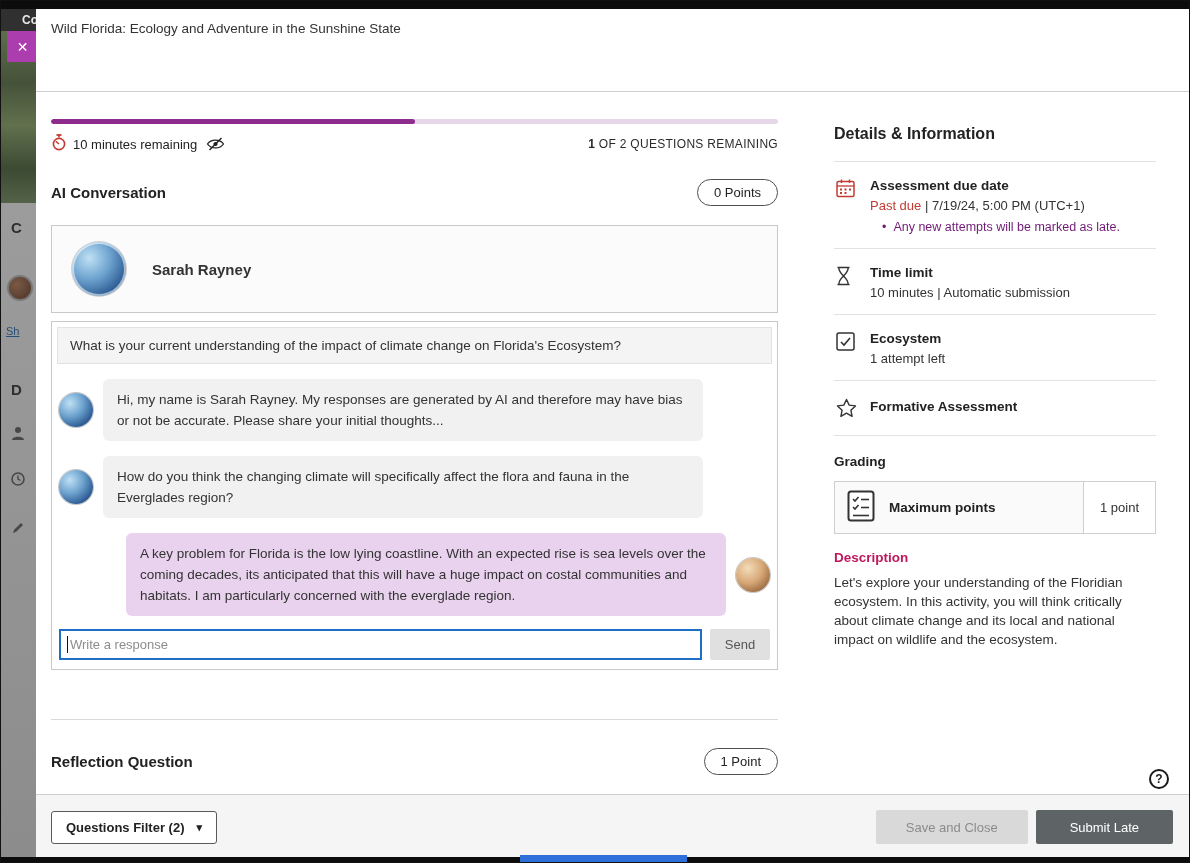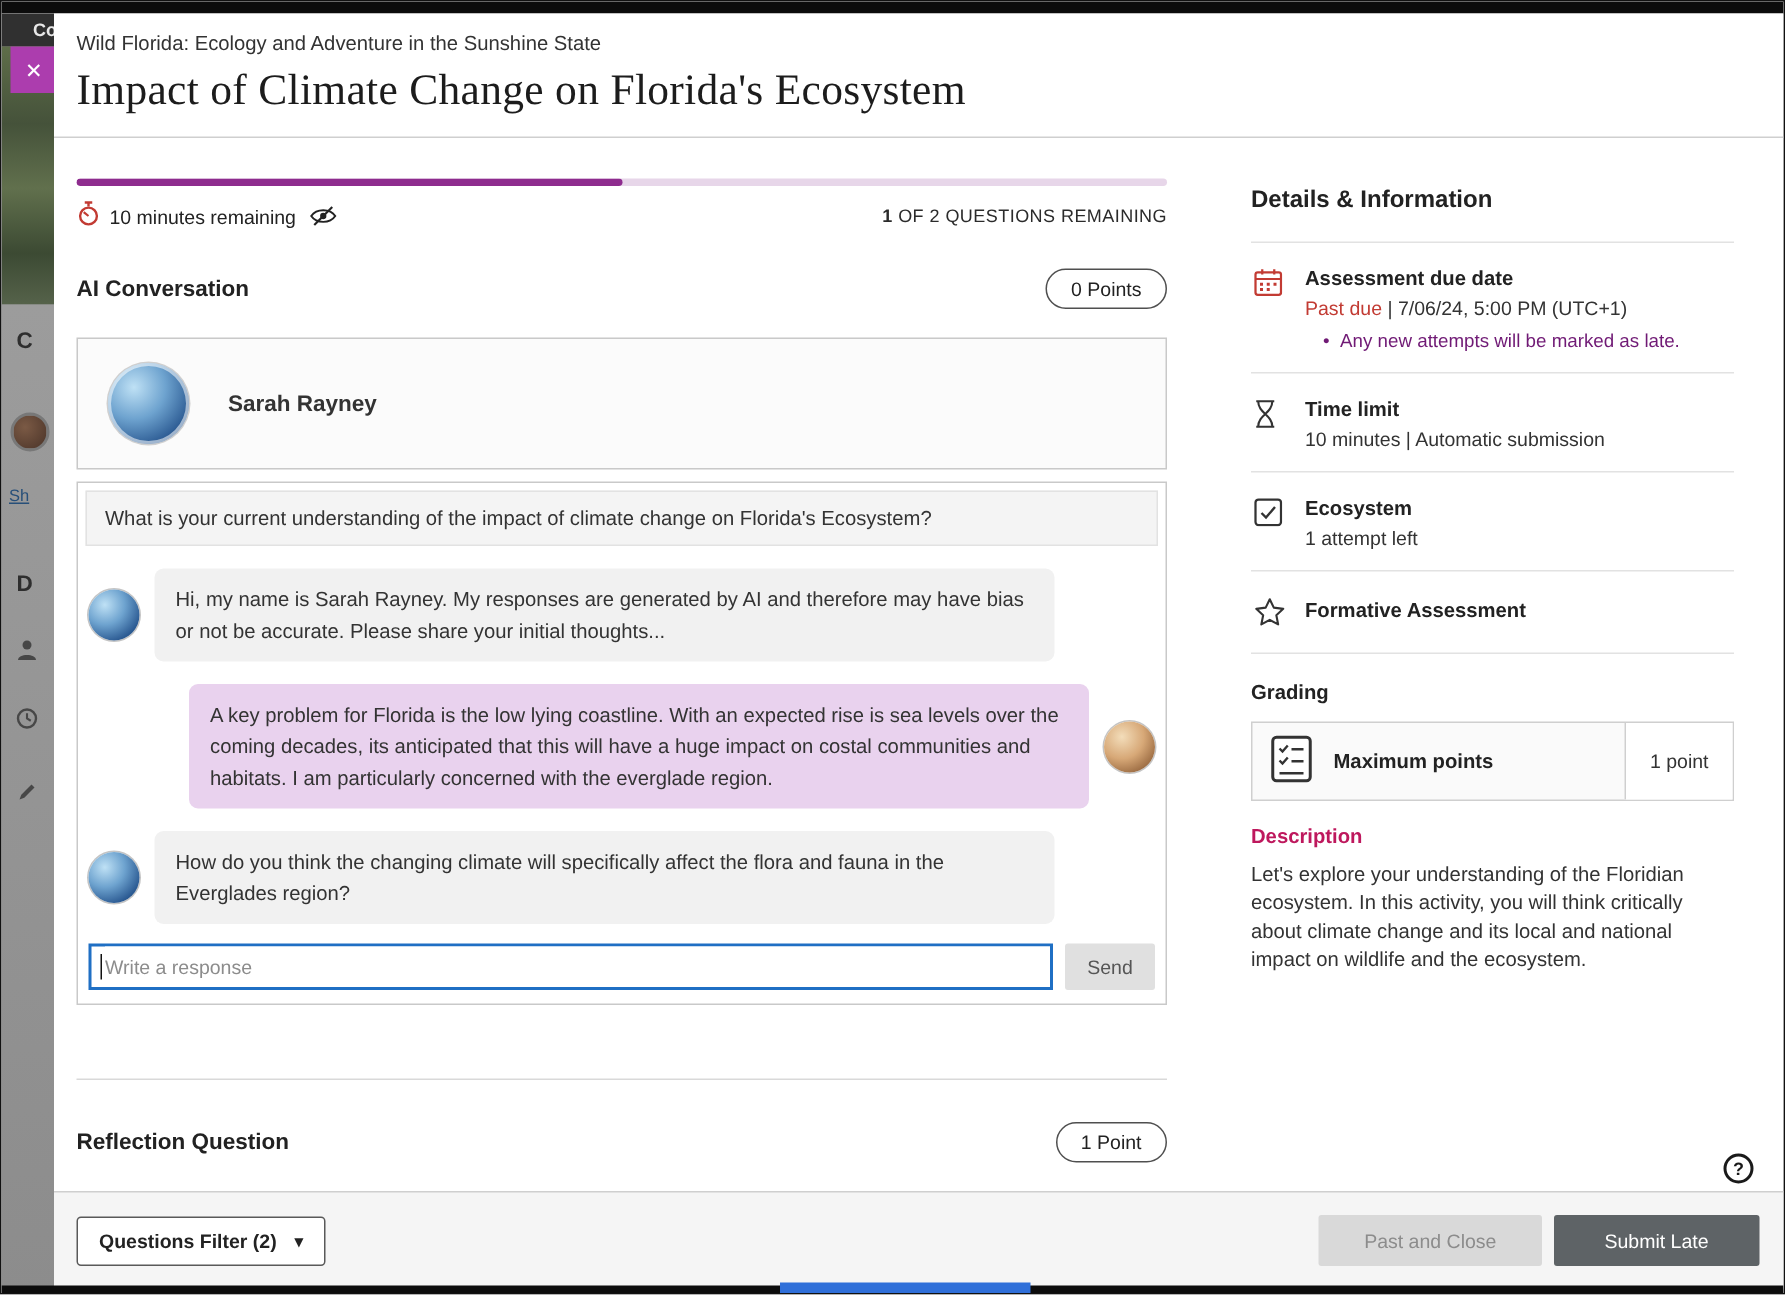--- a/index.html
+++ b/index.html
@@ -168,21 +168,20 @@
   </div>
 
   <button class="close-btn">
     <span>✕</span>
   </button>
 
   <div class="panel">
 
     <div class="header">
       <div class="course-title">Wild Florida: Ecology and Adventure in the Sunshine State</div>
-      <h1 class="page-title">Impact of Climate Change on Florida's Ecosystem</h1>
     </div>
     <div class="header-divider"></div>
 
     <div class="main-col">
 
       <div class="progress-track">
         <div class="progress-fill" style="width: 50%;"></div>
       </div>
 
       <div class="status-row">
@@ -217,27 +216,27 @@
       </div>
 
       <div class="convo-card">
         <div class="prompt-box">What is your current understanding of the impact of climate change on Florida's Ecosystem?</div>
 
         <div class="msgs">
           <div class="msg ai">
             <div class="avatar-sm"></div>
             <div class="bubble">Hi, my name is Sarah Rayney. My responses are generated by AI and therefore may have bias or not be accurate. Please share your initial thoughts...</div>
           </div>
+          <div class="msg ai">
+            <div class="avatar-sm"></div>
+            <div class="bubble">How do you think the changing climate will specifically affect the flora and fauna in the Everglades region?</div>
+          </div>
           <div class="msg user">
             <div class="bubble">A key problem for Florida is the low lying coastline. With an expected rise is sea levels over the coming decades, its anticipated that this will have a huge impact on costal communities and habitats. I am particularly concerned with the everglade region.</div>
             <div class="avatar-sm user"></div>
-          </div>
-          <div class="msg ai">
-            <div class="avatar-sm"></div>
-            <div class="bubble">How do you think the changing climate will specifically affect the flora and fauna in the Everglades region?</div>
           </div>
         </div>
 
         <div class="input-row">
           <div class="input-wrap">
             <div class="text-caret"></div>
             <input type="text" placeholder="Write a response" style="">
           </div>
           <button class="send-btn">Send</button>
         </div>
@@ -265,21 +264,21 @@
                 <rect x="4" y="9.5" width="2" height="2"></rect>
                 <rect x="8.5" y="9.5" width="2" height="2"></rect>
                 <rect x="13" y="9.5" width="2" height="2"></rect>
                 <rect x="4" y="13" width="2" height="2"></rect>
                 <rect x="8.5" y="13" width="2" height="2"></rect>
               </g>
             </svg>
         </span>
         <div class="dbody">
           <div class="dtitle">Assessment due date</div>
-          <div class="dsub"><span class="red">Past due</span><span> | </span><span>7/06/24, 5:00 PM (UTC+1)</span></div>
+          <div class="dsub"><span class="red">Past due</span><span> | </span><span>7/19/24, 5:00 PM (UTC+1)</span></div>
           <div class="dwarn"><span class="bullet">•</span><span>Any new attempts will be marked as late.</span></div>
         </div>
       </div>
 
       <div class="detail-item">
         <span class="dicon">
           <svg width="15" height="20" viewBox="0 0 15 20">
               <path d="M1.5 1.5 H13.5 M1.5 18.5 H13.5 M2.8 1.5 C2.8 9.5 12.2 10.5 12.2 18.5 M12.2 1.5 C12.2 9.5 2.8 10.5 2.8 18.5" fill="none" stroke="#333" stroke-width="1.4"></path>
             </svg>
         </span>
@@ -338,21 +337,21 @@
     <button class="help-btn">
       <span>?</span>
     </button>
 
     <div class="footer">
       <button class="filter-btn">
         <span>Questions Filter (2)</span>
         <span class="caret">▾</span>
       </button>
       <div class="footer-right">
-        <button class="save-btn">Past and Close</button>
+        <button class="save-btn">Save and Close</button>
         <button class="submit-btn">Submit Late</button>
       </div>
     </div>
   </div>
 
   <div class="bottom-strip"></div>
   <div class="bottom-blue"></div>
 </div>
 
 </body></html>

